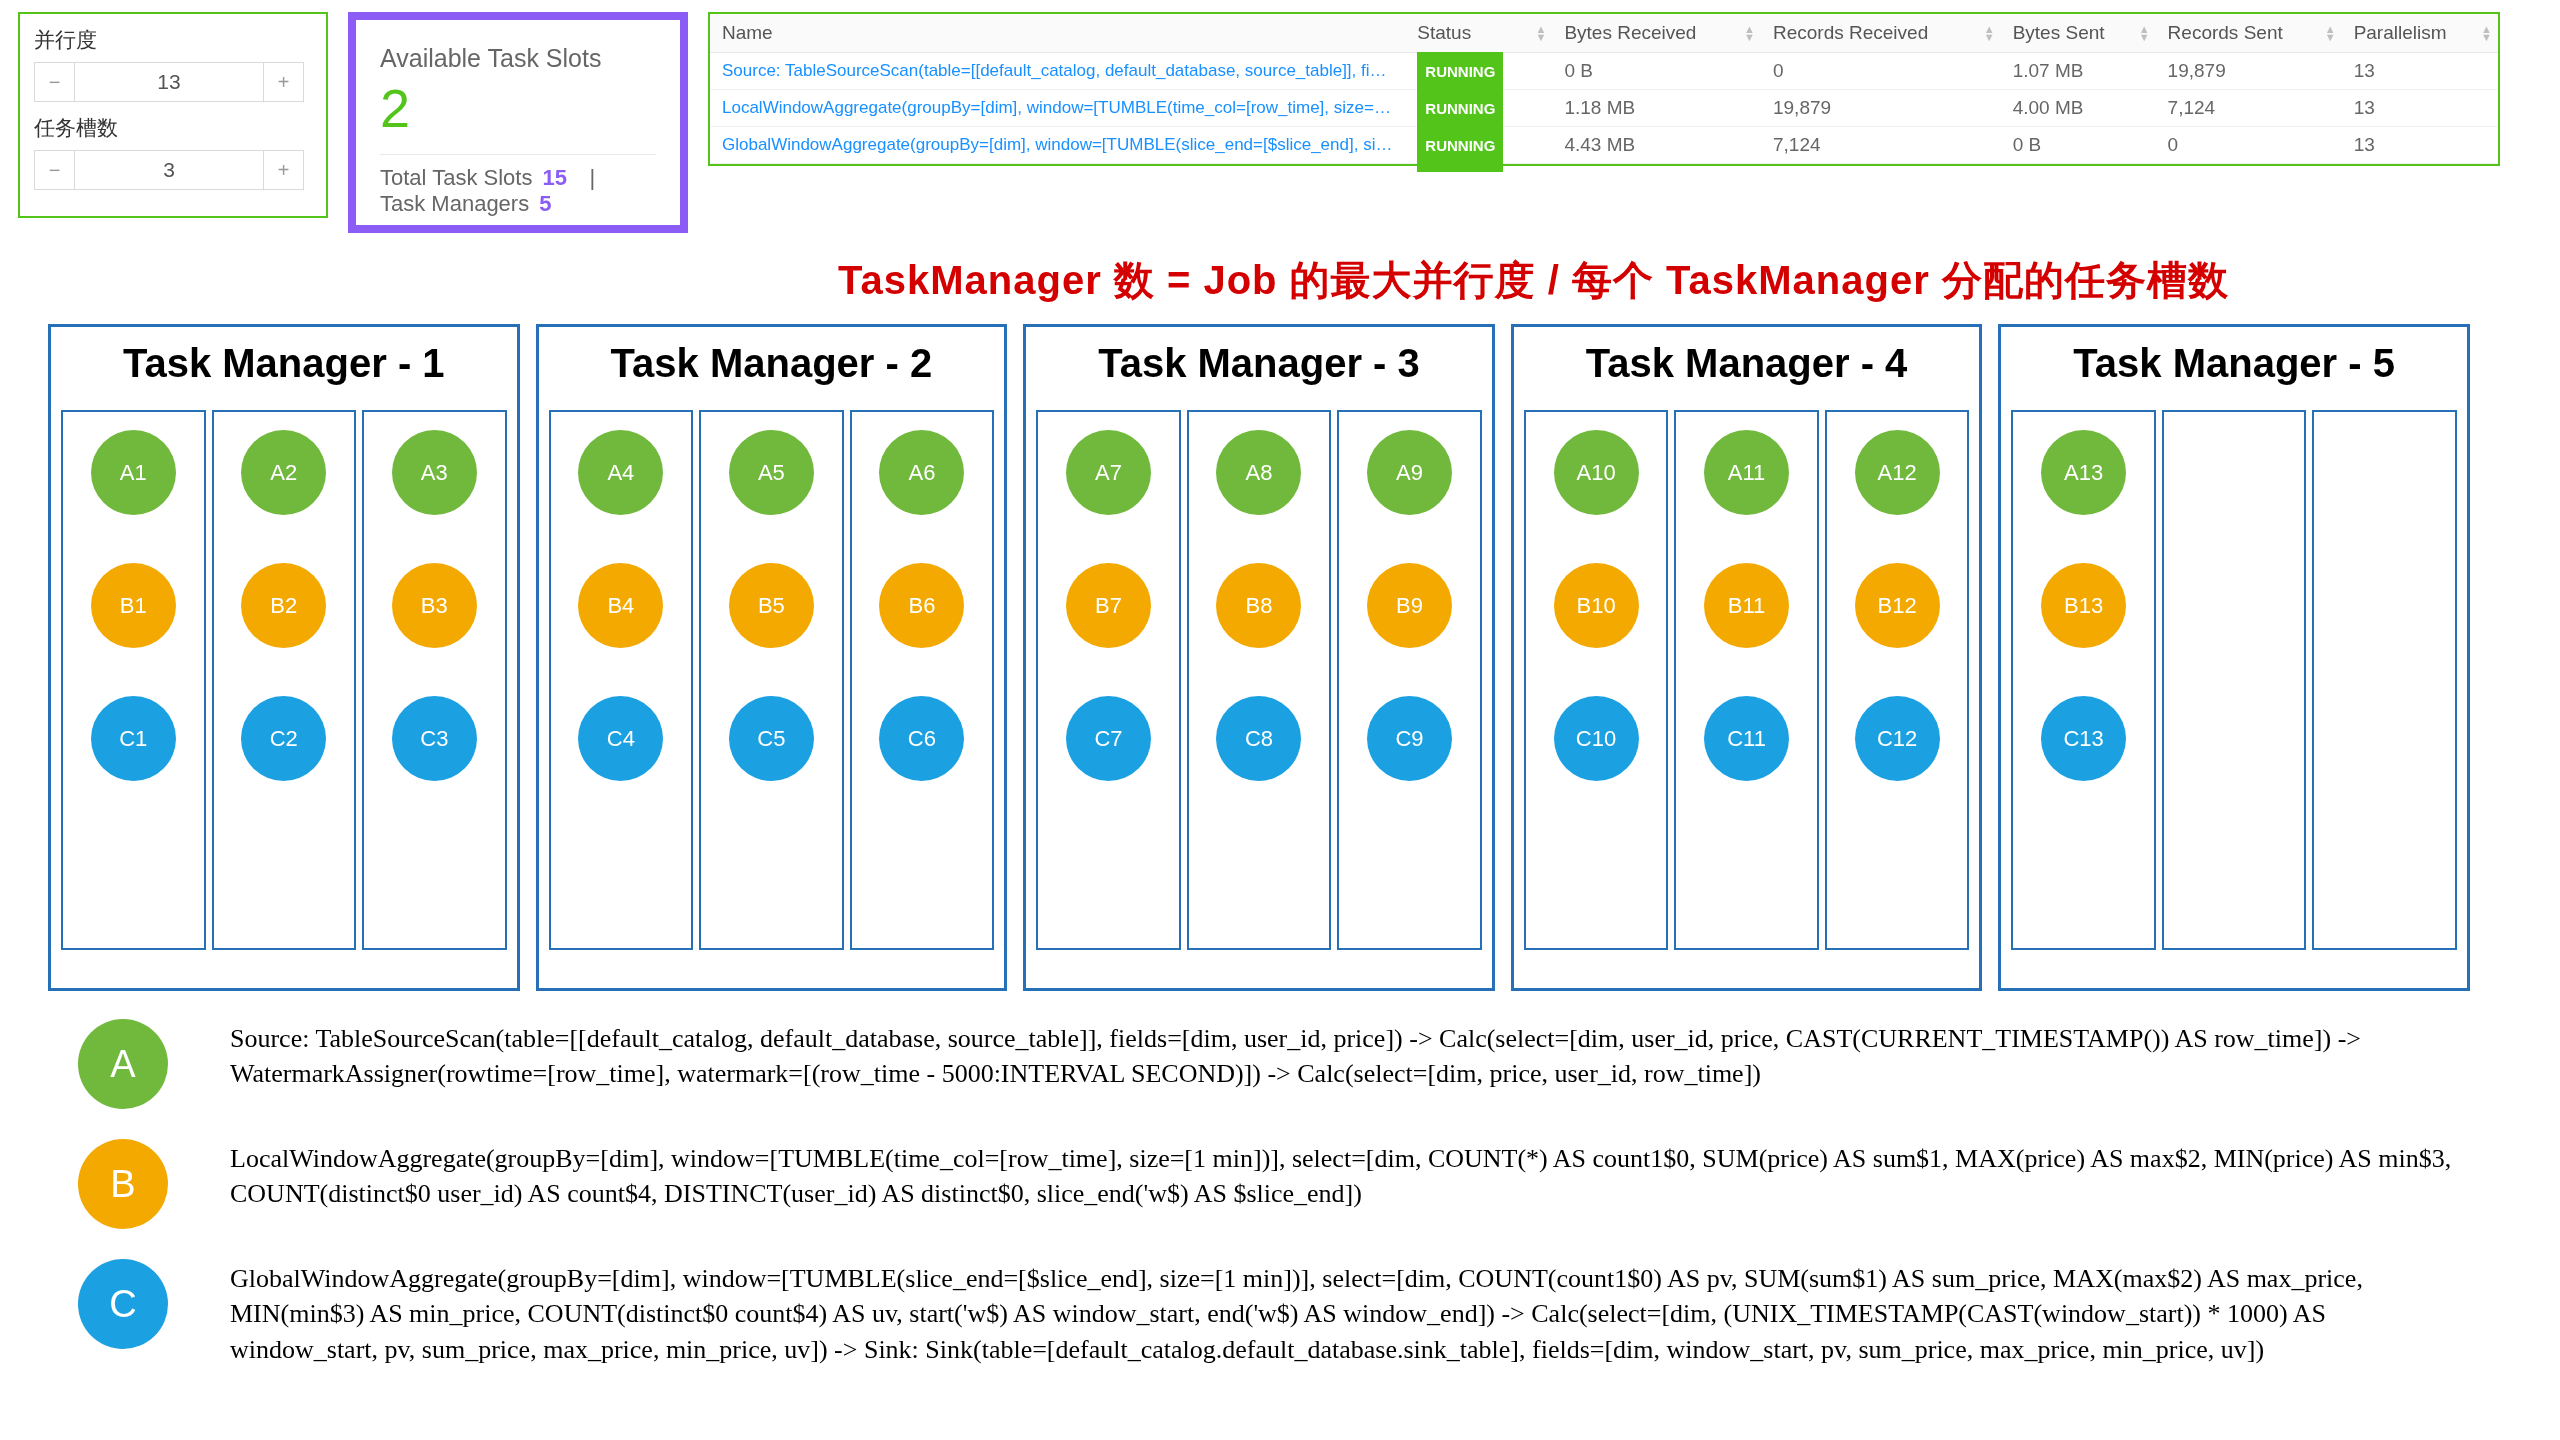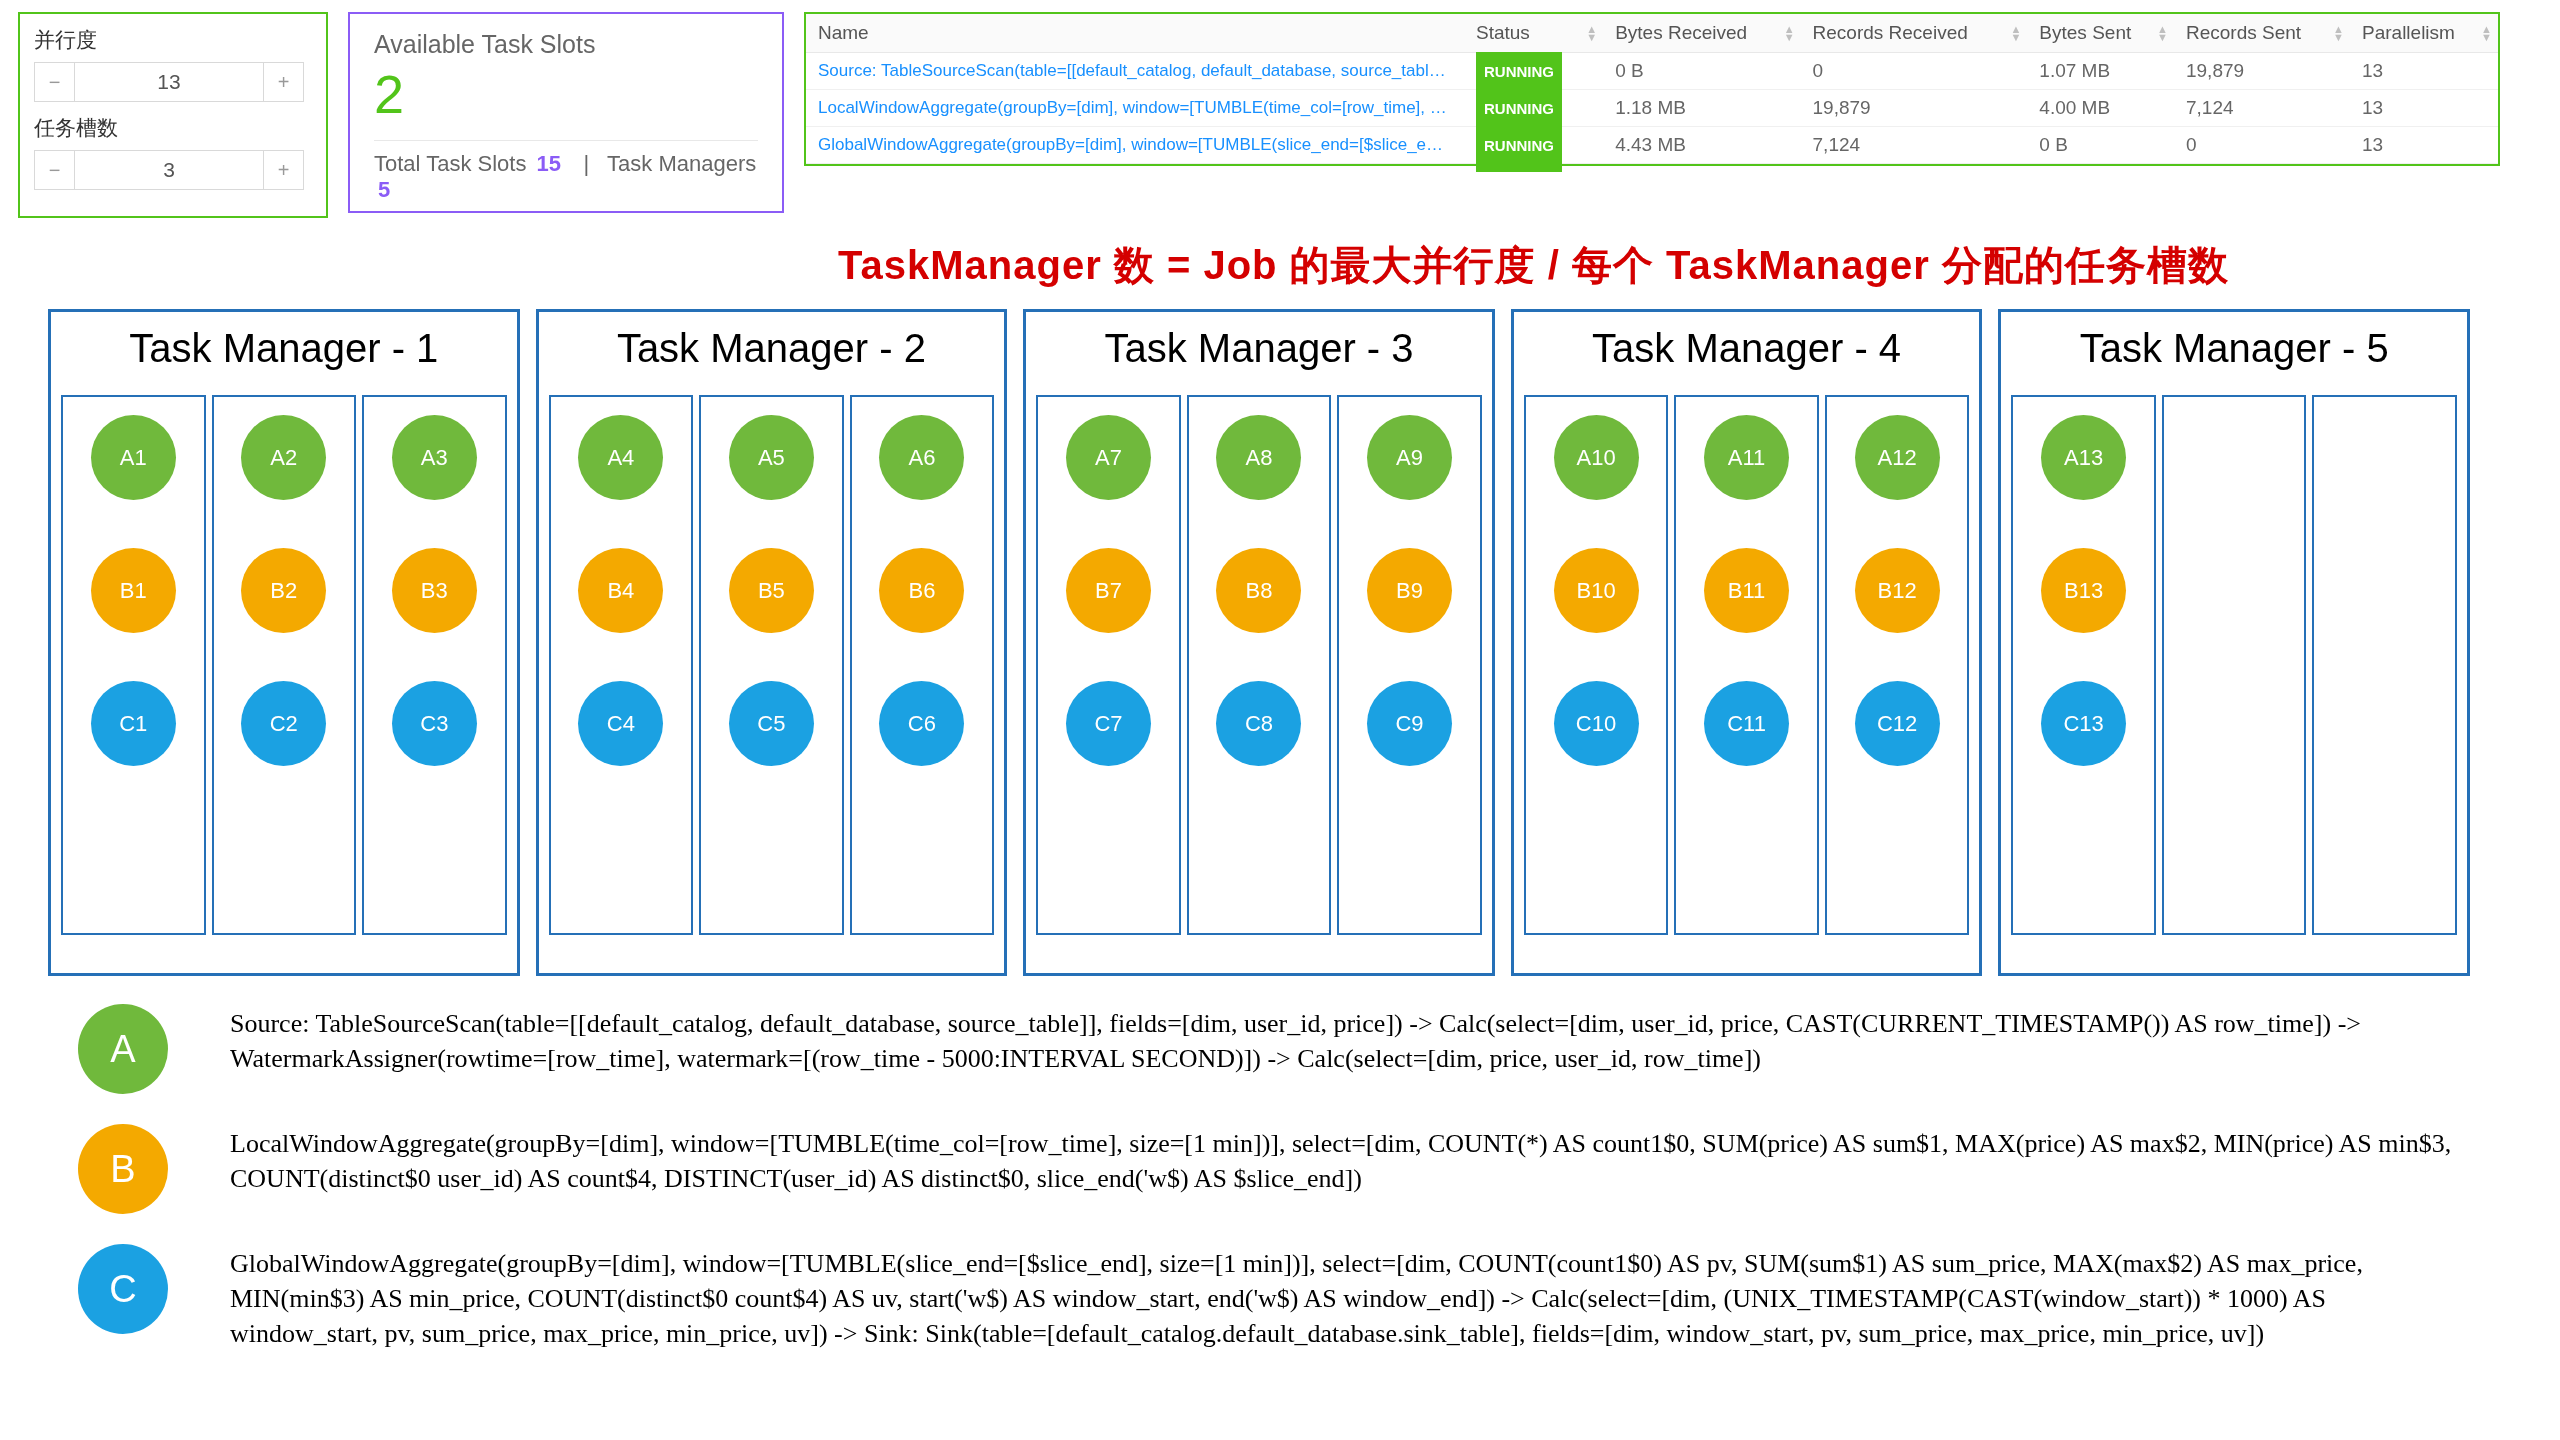--- a/index.html
+++ b/index.html
@@ -5,36 +5,36 @@
   * { box-sizing: border-box; margin: 0; padding: 0; }
   body { font-family: "Segoe UI", Arial, sans-serif; background: #fff; width: 2560px; height: 1440px; padding: 12px 60px 20px 18px; font-size: 14px; color: #333; }
   .top-row { display: flex; gap: 20px; align-items: flex-start; }
   .stepper-panel { border: 2px solid #52c41a; padding: 8px 14px 14px; width: 310px; }
   .stepper-label { font-size: 21px; color: #333; margin: 4px 0 8px; }
   .stepper { display: flex; border: 1px solid #d9d9d9; width: 270px; height: 40px; margin-bottom: 12px; }
   .stepper button { width: 40px; border: none; background: #fff; color: #999; font-size: 20px; cursor: pointer; }
   .stepper button:first-child { border-right: 1px solid #d9d9d9; }
   .stepper button:last-child { border-left: 1px solid #d9d9d9; }
   .stepper span { flex: 1; display: flex; align-items: center; justify-content: center; font-size: 21px; color: #555; }
-  .slots-panel { border: 2px solid #8b5cf6; padding: 16px 24px 8px; width: 436px; }
+  .slots-panel { border: 8px solid #8b5cf6; padding: 24px 24px 8px; width: 340px; }
   .slots-title { font-size: 25px; color: #666; margin-bottom: 6px; }
   .slots-value { font-size: 54px; font-weight: 400; color: #52c41a; line-height: 1.1; margin-bottom: 16px; }
   .slots-footer { border-top: 1px solid #e8e8e8; padding-top: 10px; font-size: 22px; color: #666; }
   .slots-footer strong { color: #8b5cf6; font-weight: 600; margin: 0 4px; }
   .job-table-panel { border: 2px solid #52c41a; flex: 1; padding: 0; }
   table.job { width: 100%; border-collapse: collapse; font-size: 19px; }
   table.job th { text-align: left; padding: 8px 12px; background: #fafafa; border-bottom: 1px solid #e8e8e8; font-weight: 500; color: #555; position: relative; }
   table.job td { padding: 7px 12px; border-bottom: 1px solid #f0f0f0; color: #666; }
   table.job td.name { color: #1890ff; font-size: 17px; max-width: 520px; overflow: hidden; text-overflow: ellipsis; white-space: nowrap; }
   .sort-caret { font-size: 11px; color: #bfbfbf; position: absolute; right: 6px; top: 50%; transform: translateY(-50%); line-height: 8px; }
   .badge-running { background: #52c41a; color: #fff; padding: 18px 8px; font-size: 15px; font-weight: 600; }
   .formula { font-size: 40px; color: #d40000; margin: 20px 0 16px 820px; font-weight: 700; letter-spacing: 1px; }
   .tm-row { display: flex; gap: 16px; margin: 0 30px 28px; }
   .tm-box { border: 3px solid #2570b7; flex: 1; padding: 14px 10px 38px; }
-  .tm-title { text-align: center; font-size: 40px; font-family: Arial, sans-serif; color: #000; margin-bottom: 24px; }
+  .tm-title { text-align: center; font-size: 40px; font-family: Arial, sans-serif; color: #000; margin-bottom: 24px; font-weight: bold; }
   .slot-row { display: flex; gap: 6px; }
   .slot { border: 2px solid #2570b7; flex: 1; min-height: 540px; padding: 18px 4px; display: flex; flex-direction: column; align-items: center; gap: 48px; }
   .circle { width: 85px; height: 85px; border-radius: 50%; display: flex; align-items: center; justify-content: center; color: #fff; font-size: 22px; font-weight: 500; font-family: Arial, sans-serif; }
   .c-green { background: #70b93c; }
   .c-orange { background: #f4a900; }
   .c-blue { background: #1ba1e2; }
   .legend { margin: 0 40px 0 60px; }
   .legend-row { display: flex; align-items: flex-start; gap: 62px; margin-bottom: 30px; }
   .legend-row .circle { width: 90px; height: 90px; font-size: 38px; flex-shrink: 0; }
   .legend-text { font-size: 26px; font-family: "Times New Roman", serif; color: #000; line-height: 1.35; flex: 1; padding-top: 2px; }

